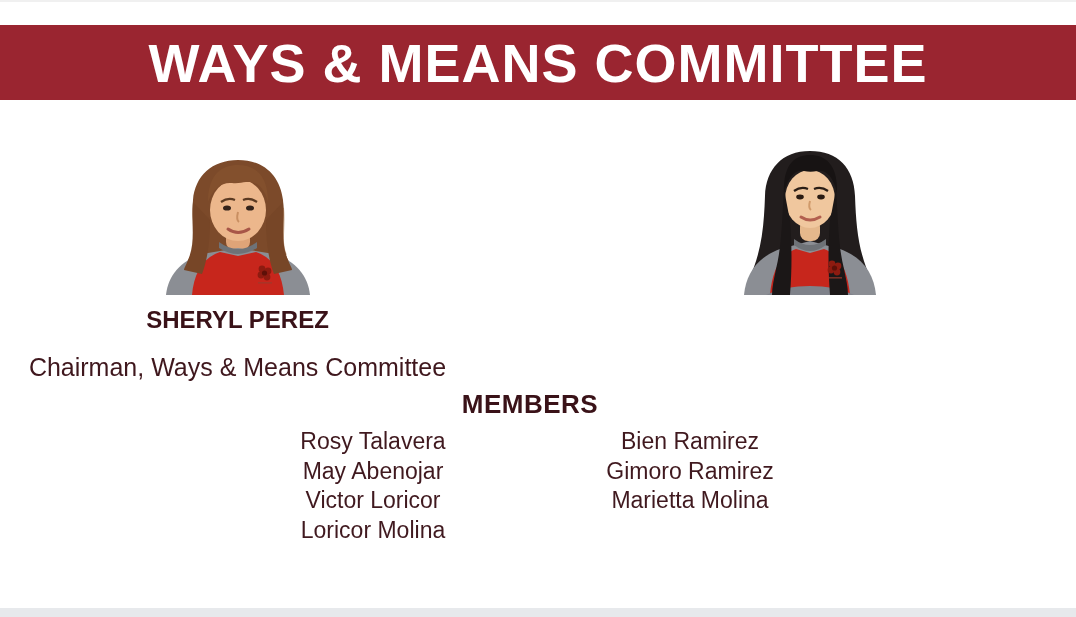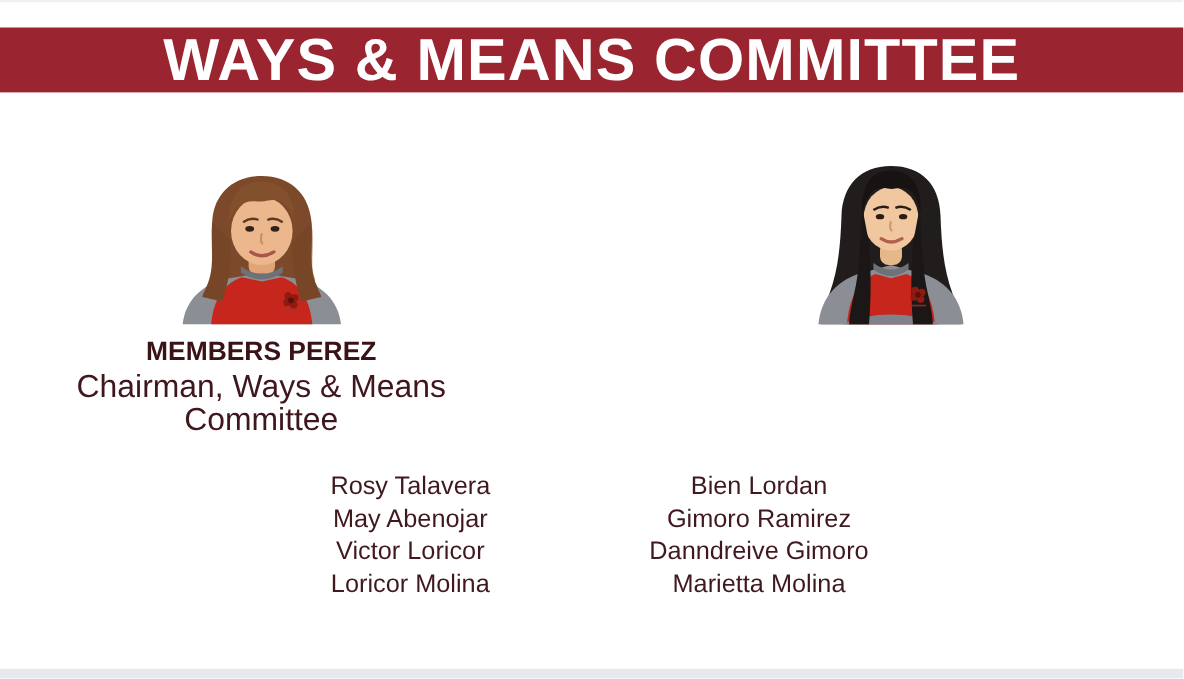--- a/index.html
+++ b/index.html
@@ -9,21 +9,21 @@
     height: 617px;
     background: #ffffff;
     overflow: hidden;
     font-family: "Liberation Sans", sans-serif;
   }
   .top-edge {
     position: absolute; top: 0; left: 0; width: 100%; height: 2px;
     background: #f0f0f0;
   }
   .banner {
-    position: absolute; top: 25px; left: 0; width: 100%; height: 59px;
+    position: absolute; top: 25px; left: 0; width: 100%; height: 75px;
     background: #9a2530;
     display: flex; align-items: center; justify-content: center;
   }
   .banner-title {
     color: #ffffff;
     font-size: 54px;
     font-weight: bold;
     letter-spacing: 1px;
     white-space: nowrap;
   }
@@ -36,22 +36,22 @@
   .photo-box {
     height: 144px;
     display: flex; align-items: flex-end; justify-content: center;
   }
   .chair-name {
     margin-top: 10px;
     font-size: 24px; font-weight: bold; line-height: 30px;
     color: #3a1218;
   }
   .chair-role {
-    margin-top: 2px;
-    font-size: 29px; line-height: 30px;
+    margin-top: 17px;
+    font-size: 25px; line-height: 30px;
     color: #3f171d;
   }
   .members-heading {
     position: absolute; top: 389px; left: 0; width: 1060px;
     text-align: center;
     font-size: 26px; font-weight: bold; letter-spacing: 0.5px;
     color: #3a1218;
   }
   .member-col {
     position: absolute; top: 427px; width: 266px;
@@ -111,21 +111,21 @@
         <g fill="#8e1b10">
           <circle cx="104" cy="111" r="3.4"></circle>
             <circle cx="110" cy="113" r="3.4"></circle>
           <circle cx="103" cy="117" r="3.4"></circle>
             <circle cx="109" cy="119" r="3.4"></circle>
           <circle cx="106.5" cy="115" r="2.6" fill="#5e1008"></circle>
         </g>
         <rect x="100" y="124" width="14" height="1.6" fill="#9c3b2c" opacity="0.7"></rect>
       </svg>
     </div>
-    <div class="chair-name">MEMBERS PEREZ</div>
+    <div class="chair-name">SHERYL PEREZ</div>
     <div class="chair-role">Chairman, Ways &amp; Means Committee</div>
   </div>
 
   <div class="chair-card second">
     <div class="photo-box">
       <svg width="156" height="146" viewBox="0 0 156 146">
 
         <path d="M78 2 C50 2 34 20 33 47 C32 75 30 96 22 118 C18 129 14 138 14 146 L142 146 C142 138 138 129 134 118 C126 96 124 75 123 47 C122 19 106 2 78 2 Z" fill="#221d1d"></path>
 
         <rect x="68" y="70" width="20" height="22" rx="8" fill="#e5b88c"></rect>
@@ -154,30 +154,30 @@
             <circle cx="106" cy="117" r="3.4"></circle>
           <circle cx="99" cy="121" r="3.4"></circle>
             <circle cx="105" cy="123" r="3.4"></circle>
           <circle cx="102.5" cy="119" r="2.6" fill="#5e1008"></circle>
         </g>
         <rect x="96" y="128" width="14" height="1.6" fill="#9c3b2c" opacity="0.7"></rect>
       </svg>
     </div>
   </div>
 
+  <div class="members-heading">MEMBERS</div>
 
   <ul class="member-col col1">
     <li>Rosy Talavera</li>
     <li>May Abenojar</li>
     <li>Victor Loricor</li>
     <li>Loricor Molina</li>
   </ul>
 
   <ul class="member-col col2">
-    <li>Bien Lordan</li>
+    <li>Bien Ramirez</li>
     <li>Gimoro Ramirez</li>
-    <li>Danndreive Gimoro</li>
     <li>Marietta Molina</li>
   </ul>
 
   <div class="bottom-bar"></div>
 
 </div>
 
 </body></html>

